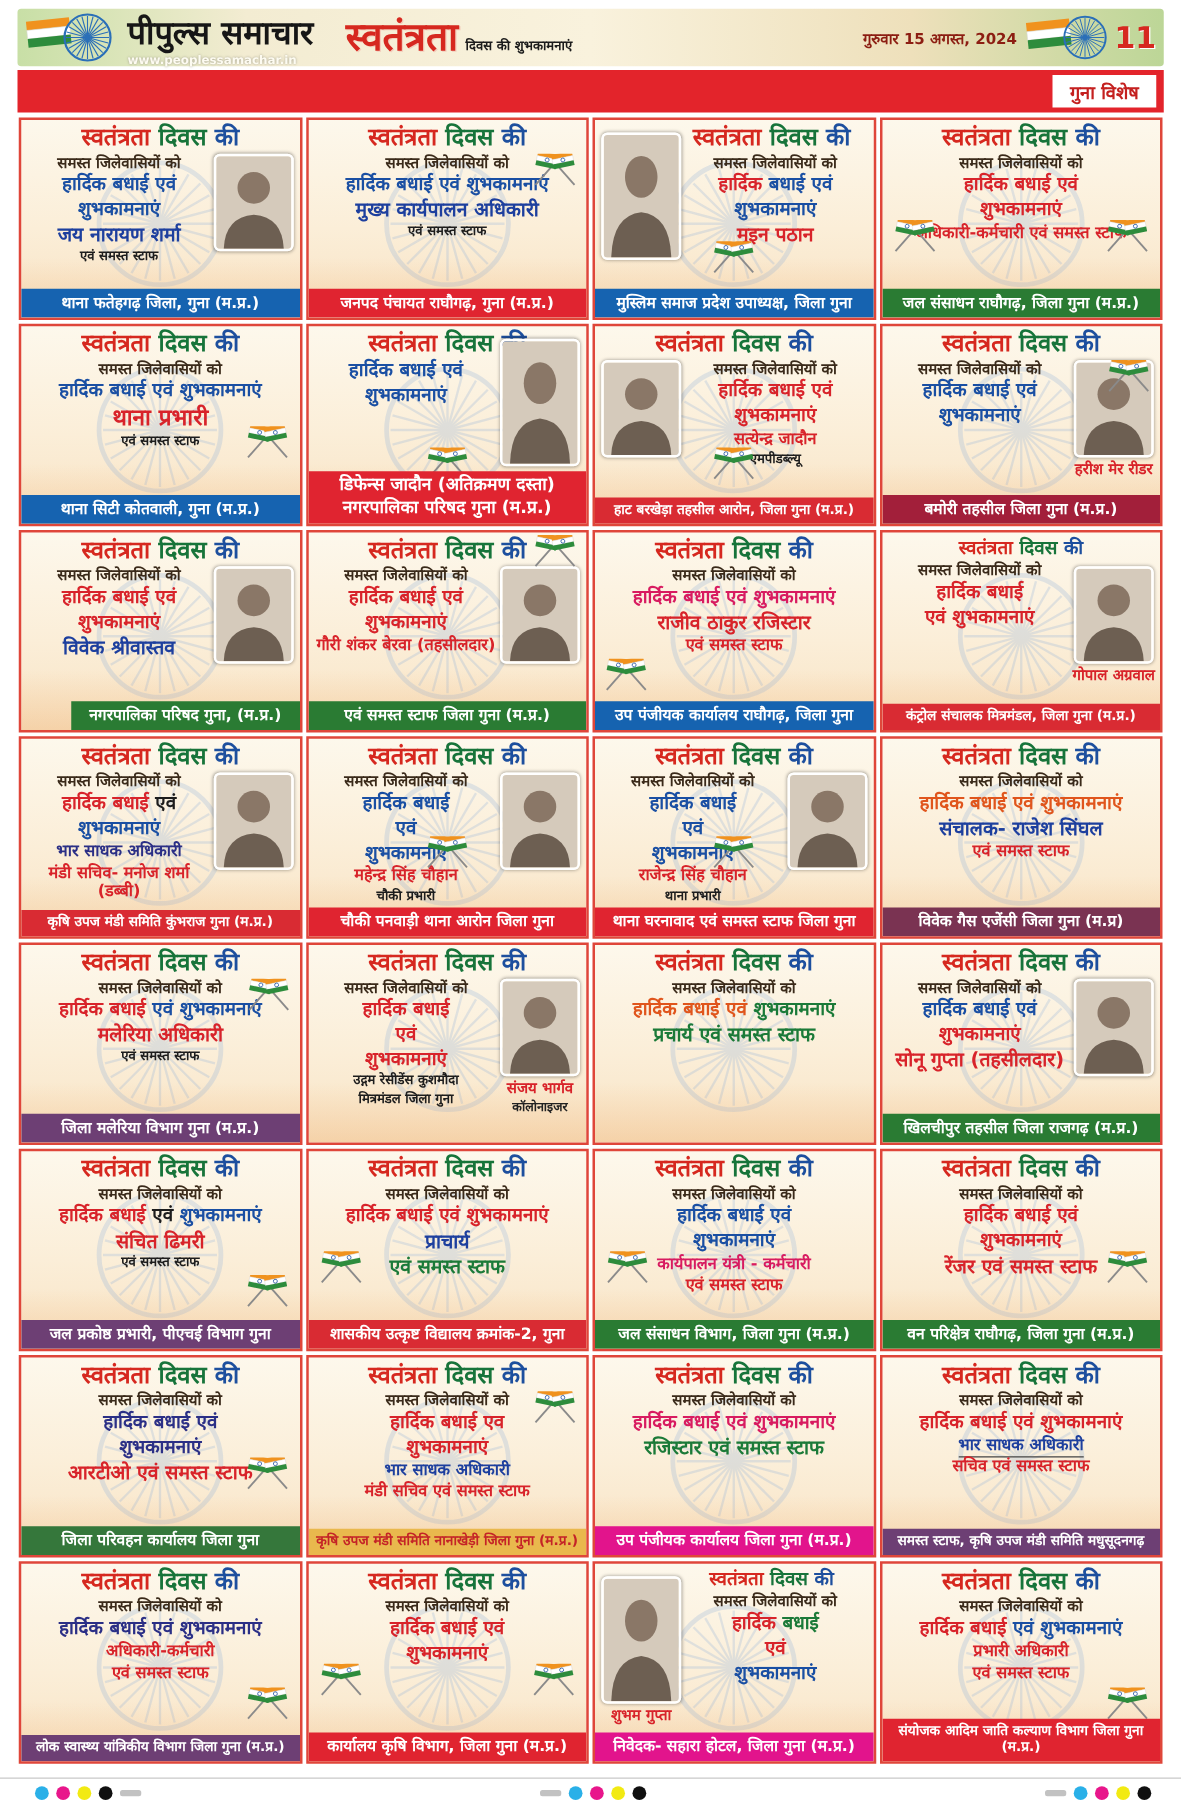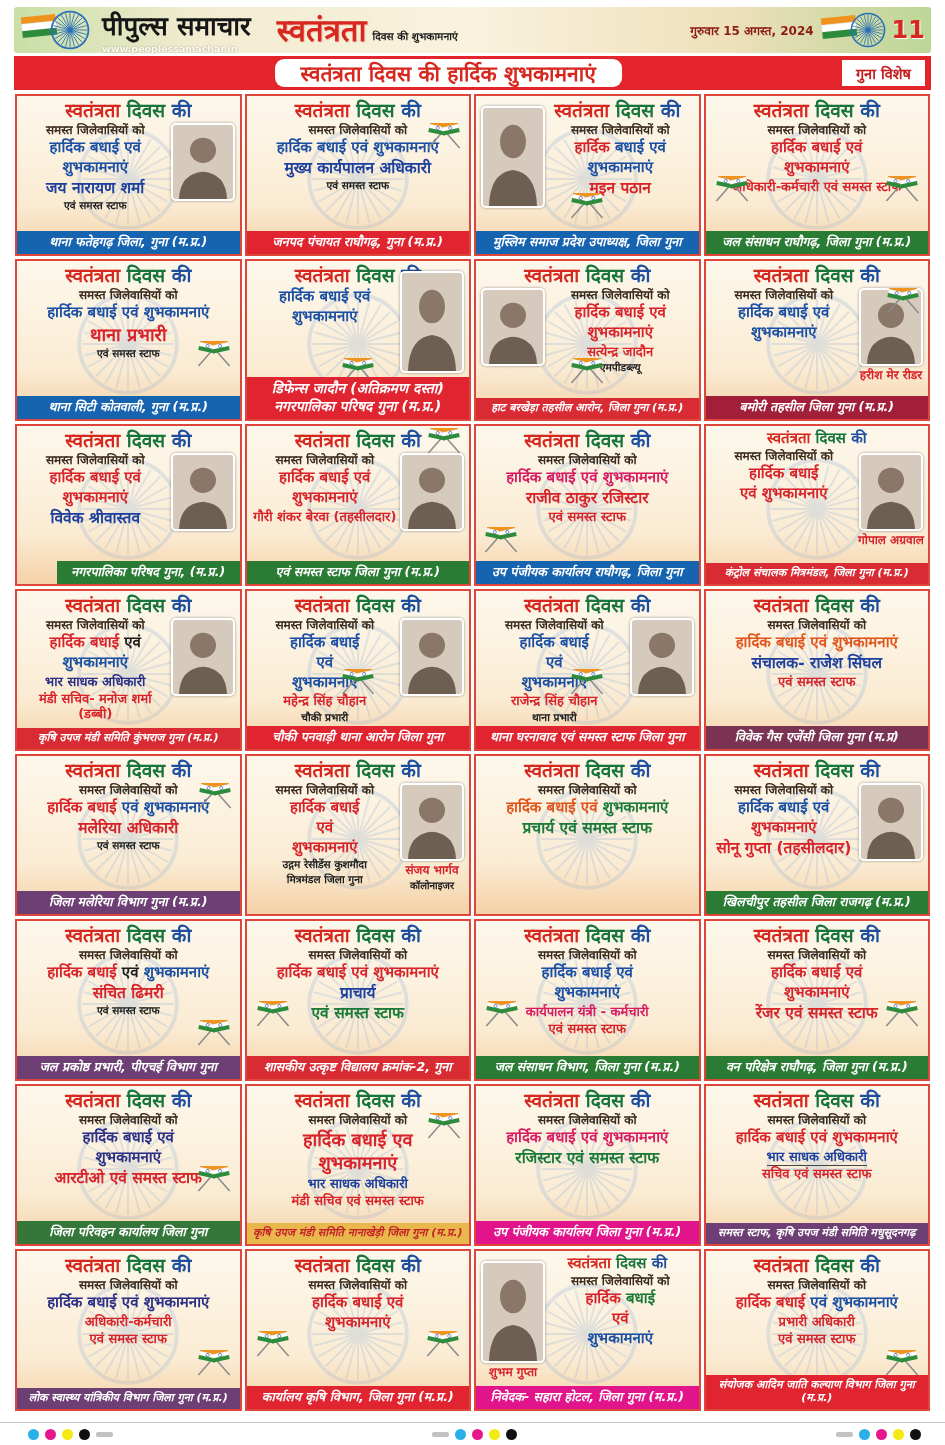--- a/index.html
+++ b/index.html
@@ -53,31 +53,31 @@
   .card-title{position:relative;z-index:1;text-align:center;font-weight:bold;font-size:19px;line-height:22px;padding-top:3px;white-space:nowrap;}
   .card-title.t-sm{font-size:15px;line-height:18px;}
   .card-title.indent-l{padding-left:60px;}
   .tw1{color:#d6281f;} .tw2{color:#17743a;} .tw3{color:#1d4f9e;}
   .lines{position:relative;z-index:1;text-align:center;padding:0 4px;}
   .lines.pad-r{padding-right:70px;}
   .lines.pad-l{padding-left:70px;}
   .line{line-height:1.18;margin-top:2px;font-weight:bold;}
   .sub{font-size:12px;color:#3a2a1a;}
   .g{font-size:15px;}
-  .gs{font-size:18px;}
+  .gs{font-size:15px;}
   .name{font-size:15.5px;}
   .name-s{font-size:13px;}
   .nm-lg{font-size:18px;}
   .sm{font-size:10.5px;color:#222;}
   .u span{border-bottom:1.5px solid #444;padding-bottom:1px;}
   .pill{margin-top:5px;}
   .pill span{display:inline-block;background:#e61c8a;color:#fff !important;border-radius:15px;padding:4px 20px;font-size:15px;font-weight:bold;}
   .card-footer{
     position:absolute;left:0;right:0;bottom:0;z-index:2;text-align:center;
-    font-weight:bold;font-size:12.5px;color:#fff;padding:3px 2px 4px;line-height:1.25;font-style:italic;
+    font-weight:bold;font-size:12.5px;color:#fff;padding:3px 2px 4px;line-height:1.25;
   }
   .card-footer.foot-sm{font-size:11px;}
   .card-footer.foot-lg{font-size:14px;}
   .photo{
     position:absolute;z-index:2;width:60px;height:74px;top:27px;
     border:2px solid #fff;border-radius:5px;box-shadow:0 0 3px rgba(0,0,0,.4);overflow:visible;
   }
   .photo svg{border-radius:3px;display:block;}
   .photo.side-right{right:5px;} .photo.side-left{left:5px;}
   .photo.tall{top:10px;height:98px;}
@@ -187,23 +187,20 @@
               <line x1="50" y1="50" x2="91.5" y2="38.9"></line>
               <circle cx="50" cy="50" r="6" fill="#2a6fb8" stroke="none"></circle>
             </g>
           </svg></span>
     </span>
     <span class="mh-page">11</span>
   </div>
 </div>
 
 <div class="banner">
-  <div class="banner-box">
-    <span class="banner-title">स्वतंत्रता दिवस की हार्दिक शुभकामनाएं</span>
-  </div>
   <div class="banner-tag-box">
     <span class="banner-tag">गुना विशेष</span>
   </div>
 </div>
 
 <div class="grid">
     <div class="card">
       <div class="chakra"><svg viewBox="0 0 100 100" width="106" height="106">
           <g stroke="#8fb0da" stroke-width="1.8" fill="none">
             <circle cx="50" cy="50" r="46" stroke-width="3.6"></circle>

